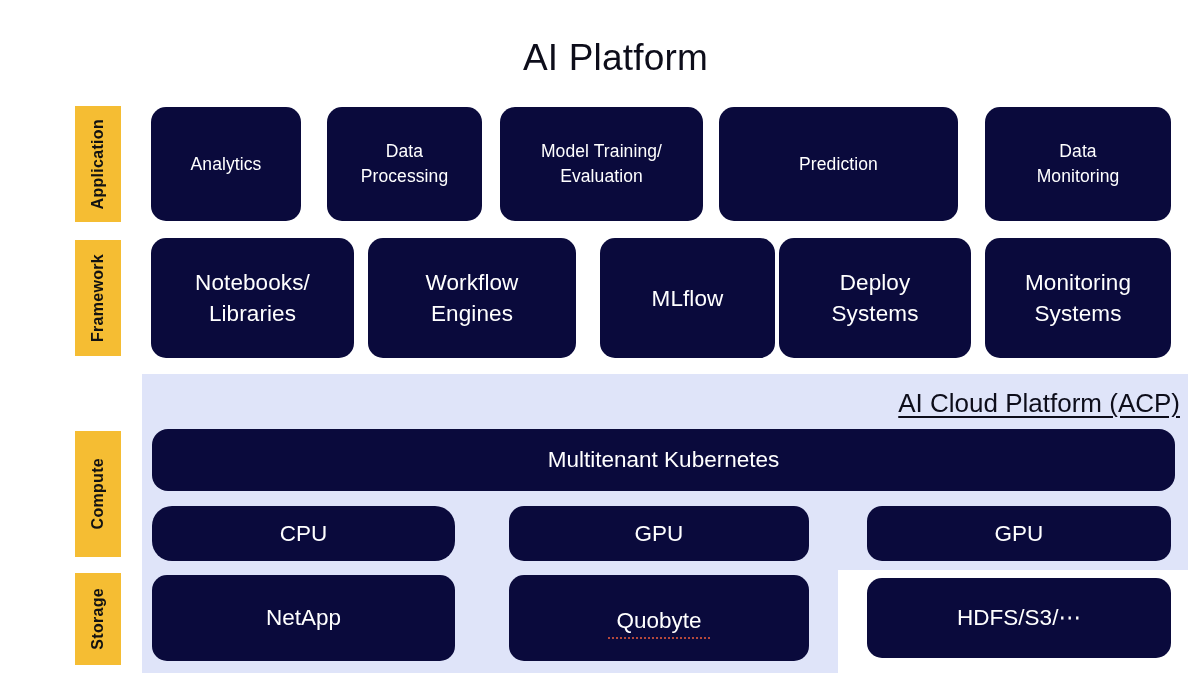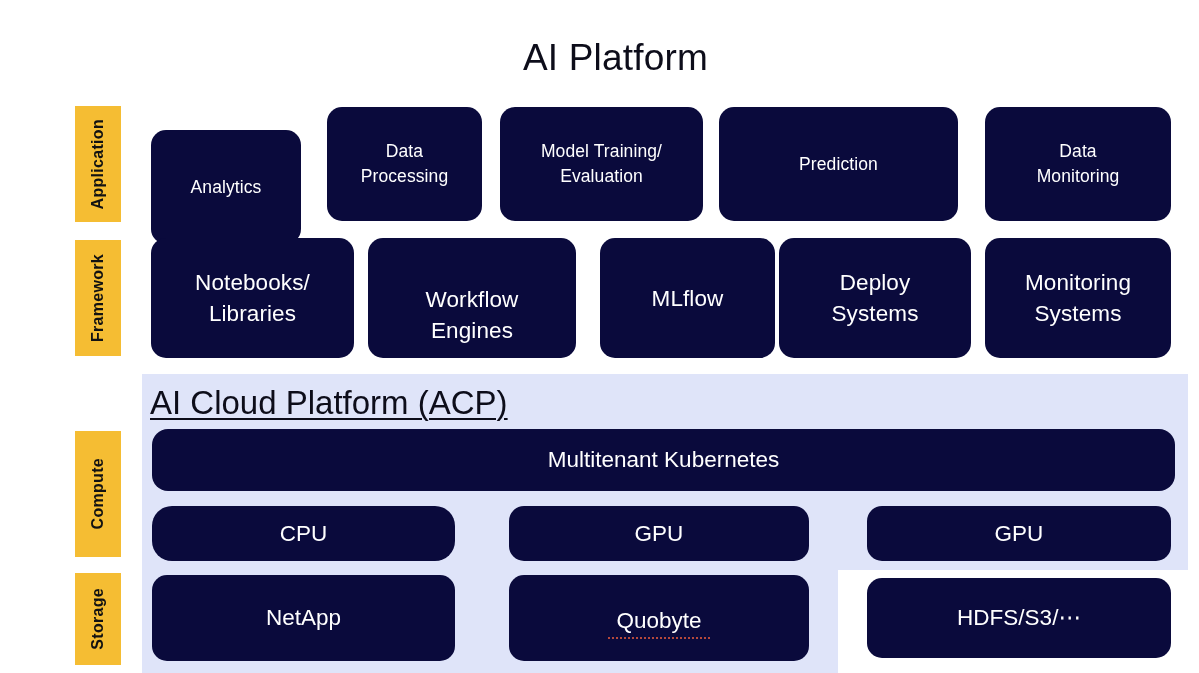--- a/index.html
+++ b/index.html
@@ -32,22 +32,22 @@
   .acp-panel {
     position:absolute;
     background:#dfe4f9;
   }
   #acp-panel-top   { left:126px; top:358px; width:1046px; height:196px; }
   #acp-panel-bottom{ left:126px; top:553px; width:696px; height:108px; }
 
   #acp-title {
     position:absolute;
     left:126px; top:362px; width:1046px;
-    text-align:left;
-    font-size:33px;
+    text-align:right;
+    font-size:26px;
     font-weight:500;
     color:#0d0d1a;
     line-height:34px;
     text-decoration:underline;
     text-underline-offset:4px;
     text-decoration-thickness:2px;
   }
 
   
   .side-label {
@@ -117,21 +117,21 @@
   <div class="side-label" id="side-label-framework">
     <span>Framework</span>
   </div>
   <div class="side-label" id="side-label-compute">
     <span>Compute</span>
   </div>
   <div class="side-label" id="side-label-storage">
     <span>Storage</span>
   </div>
 
-  <div class="nbox row-application" style="left:135px; top:91px; width:150px; height:114px;margin-top:23px;">
+  <div class="nbox row-application" style="left:135px; top:91px; width:150px; height:114px;">
     <span class="lbl">Analytics</span>
   </div>
   <div class="nbox row-application" style="left:311px; top:91px; width:155px; height:114px;">
     <span class="lbl">Data
 Processing</span>
   </div>
   <div class="nbox row-application" style="left:484px; top:91px; width:203px; height:114px;">
     <span class="lbl">Model Training/
 Evaluation</span>
   </div>
@@ -140,21 +140,21 @@
   </div>
   <div class="nbox row-application" style="left:969px; top:91px; width:186px; height:114px;">
     <span class="lbl">Data
 Monitoring</span>
   </div>
 
   <div class="nbox row-framework" style="left:135px; top:222px; width:203px; height:120px;">
     <span class="lbl">Notebooks/
 Libraries</span>
   </div>
-  <div class="nbox row-framework" style="left:352px; top:222px; width:208px; height:120px;align-items:flex-end;">
+  <div class="nbox row-framework" style="left:352px; top:222px; width:208px; height:120px;">
     <span class="lbl">Workflow
 Engines</span>
   </div>
   <div class="nbox row-framework" style="left:576px; top:222px; width:175px; height:120px;margin-left:8px;">
     <span class="lbl">MLflow</span>
   </div>
   <div class="nbox row-framework" style="left:763px; top:222px; width:192px; height:120px;">
     <span class="lbl">Deploy
 Systems</span>
   </div>

